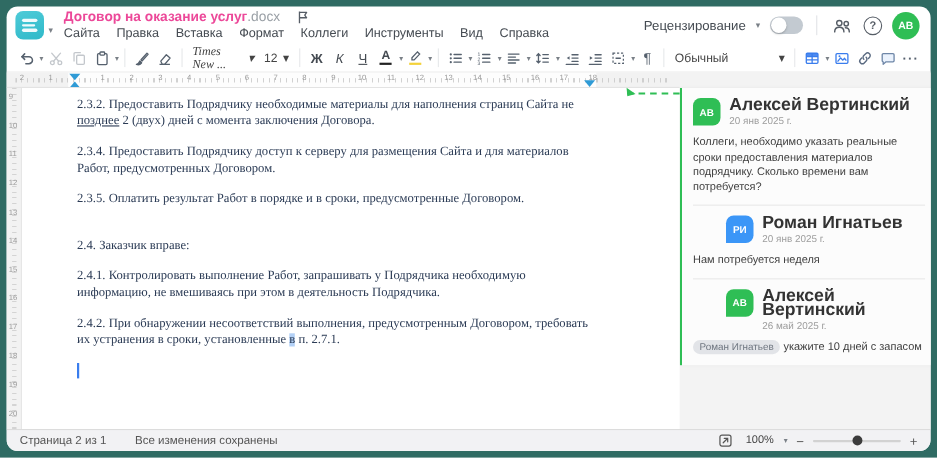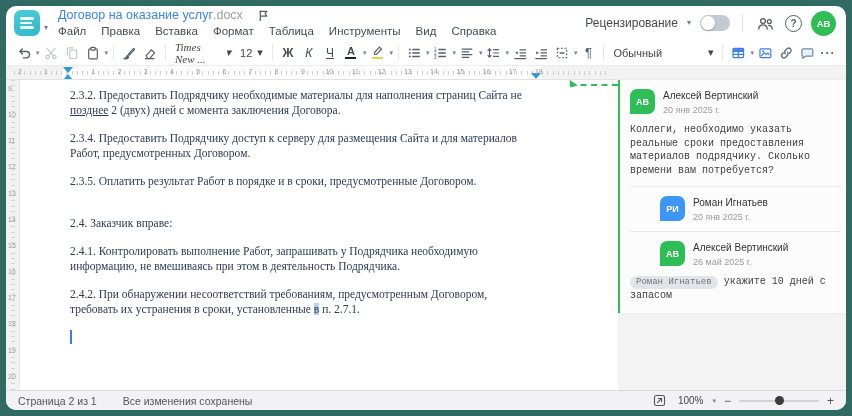--- a/index.html
+++ b/index.html
@@ -18,21 +18,21 @@
   .header { height:34px; display:flex; align-items:center; padding:0 10px 0 8px; flex:none; }
   .logo { width:26px; height:26px; border-radius:7px;
     background:linear-gradient(160deg,#4ecbd8,#2fb9c9);
     display:flex; flex-direction:column; justify-content:center; align-items:center; gap:2px; flex:none;}
   .logo i { display:block; width:14px; height:2.5px; border-radius:2px; background:rgba(255,255,255,.92); }
   .logo i:nth-child(2){ width:12px; transform:translateX(-1px);}
   .caret { font-size:8px; color:#7a8087; line-height:1; }
   .logo-caret { margin:10px 0 0 4px; }
   .titleblock { margin-left:10px; display:flex; flex-direction:column; justify-content:center; }
   .title-row { display:flex; align-items:center; height:16px; }
-  .doc-title { font-size:12.5px; font-weight:normal; color:#3b82f6; }
+  .doc-title { font-size:12.5px; font-weight:bold; color:#ec4899; }
   .doc-ext { font-size:12.5px; color:#9aa0a6; }
   .flag-btn { margin-left:14px; display:flex; align-items:center; }
   .menus { display:flex; gap:15px; height:16px; align-items:center; }
   .menu-item { font-size:11.5px; color:#454b52; cursor:default; }
   .spacer { flex:1; }
   .hdr-right { display:flex; align-items:center; gap:9px; }
   .review-label { font-size:12px; color:#454b52; }
   .toggle { width:30px; height:16px; border-radius:8px; background:#c3cad1; position:relative; flex:none;}
   .toggle .knob { position:absolute; left:1px; top:1px; width:14px; height:14px; border-radius:50%;
     background:#fff; box-shadow:0 1px 2px rgba(0,0,0,.25); }
@@ -96,23 +96,23 @@
     border-top:6px solid var(--green,#2fbe55); transform:rotate(35deg); }
   
   .comments { width:245px; flex:none; background:#f3f3f3; position:relative; overflow:hidden; }
   .thread { margin:14px 12px 0 0; background:#fcfcfc; border-left:2px solid var(--green,#2fbe55);
     padding:9px 10px 10px 10px; box-shadow:0 0 3px rgba(0,0,0,.06);}
   .c-head { display:flex; gap:8px; align-items:flex-start; }
   .c-avatar { width:25px; height:25px; border-radius:7px 7px 7px 0; color:#fff; font-size:9px; font-weight:bold;
     display:flex; align-items:center; justify-content:center; flex:none; }
   .c-avatar.green { background:var(--green,#2fbe55); }
   .c-avatar.blue { background:var(--blue-av,#3b96f7); }
-  .c-name { font-size:10px; font-weight:normal; color:#333; line-height:12px; margin-top:1px;}
+  .c-name { font-size:16px; font-weight:bold; color:#333; line-height:12px; margin-top:1px;}
   .c-date { font-size:9px; color:#9c9c9c; margin-top:3px; }
-  .c-body { margin-top:8px; font-size:10px; line-height:13.5px; color:#3e3e3e;font-family:Liberation Mono, monospace; }
+  .c-body { margin-top:8px; font-size:10px; line-height:13.5px; color:#3e3e3e; }
   .c-item.reply .c-head { margin-left:30px; }
   .c-sep { border-top:1px solid #e9e9e9; margin:9px 0; }
   .mention { display:inline-block; background:#e2e4e8; color:#6f7680; border-radius:8px;
     padding:0 6px; line-height:13px; font-size:9px; }
   .cscroll { position:absolute; right:0; top:0; bottom:0; width:10px; background:#ececec; }
   .cthumb { position:absolute; left:2px; width:6px; border-radius:3px; background:#c0c0c0; top:152px; height:48px; }
   
   .sidebar { width:34px; flex:none; background:#fff; border-left:1px solid #e7e7e7;
     display:flex; flex-direction:column; align-items:center; padding-top:13px; gap:16px; }
   .sbtn { width:20px; height:18px; display:flex; align-items:center; justify-content:center; color:#6b7178;}
@@ -143,25 +143,25 @@
       <div class="title-row">
         <span class="doc-title">Договор на оказание услуг</span>
         <span class="doc-ext">.docx</span>
         <span class="flag-btn">
           <svg width="13" height="13" viewBox="0 0 14 14" fill="none" stroke="#565d66" stroke-width="1.3" stroke-linejoin="round">
               <path d="M3.5 1.5 v11.5 M3.5 2.5 h7 l-1.8 2.6 1.8 2.6 h-7"></path>
             </svg>
         </span>
       </div>
       <div class="menus">
-        <span class="menu-item">Файл</span>
+        <span class="menu-item">Сайта</span>
         <span class="menu-item">Правка</span>
         <span class="menu-item">Вставка</span>
         <span class="menu-item">Формат</span>
-        <span class="menu-item">Таблица</span>
+        <span class="menu-item">Коллеги</span>
         <span class="menu-item">Инструменты</span>
         <span class="menu-item">Вид</span>
         <span class="menu-item">Справка</span>
       </div>
     </div>
     <div class="spacer"></div>
     <div class="hdr-right">
       <span class="review-label">Рецензирование</span>
       <span class="caret">▾</span>
       <div class="toggle">
@@ -382,21 +382,21 @@
             <span class="vnum" style="left: 2px; top: 240.35px;">18</span>
             <span class="vnum" style="left: 2px; top: 266.5px;">19</span>
             <span class="vnum" style="left: 2px; top: 292.65px;">20</span>
           </div>
         <div class="page">
           <p><span>2.3.2. Предоставить Подрядчику необходимые материалы для наполнения страниц Сайта не </span><span class="seg-u">позднее</span><span> 2 (двух) дней с момента заключения Договора.</span></p>
           <p><span>2.3.4. Предоставить Подрядчику доступ к серверу для размещения Сайта и для материалов Работ, предусмотренных Договором.</span></p>
           <p><span>2.3.5. Оплатить результат Работ в порядке и в сроки, предусмотренные Договором.</span></p>
           <p class="gap"><span>2.4. Заказчик вправе:</span></p>
           <p><span>2.4.1. Контролировать выполнение Работ, запрашивать у Подрядчика необходимую информацию, не вмешиваясь при этом в деятельность Подрядчика.</span></p>
-          <p><span>2.4.2. При обнаружении несоответствий требованиям, предусмотренным Договором, требовать их устранения в сроки, установленные </span><span class="seg-hl">в</span><span> п. 2.7.1.</span></p>
+          <p><span>2.4.2. При обнаружении несоответствий выполнения, предусмотренным Договором, требовать их устранения в сроки, установленные </span><span class="seg-hl">в</span><span> п. 2.7.1.</span></p>
           <div class="cursor"></div>
         </div>
         <div class="connector">
             <span class="head"></span>
           </div>
       </div>
     </div>
 
     <div class="comments">
       <div class="thread">
@@ -412,20 +412,21 @@
         </div>
         <div class="c-sep"></div>
         <div class="c-item reply">
           <div class="c-head">
             <div class="c-avatar blue">РИ</div>
             <div>
               <div class="c-name">Роман Игнатьев</div>
               <div class="c-date">20 янв 2025 г.</div>
             </div>
           </div>
+          <div class="c-body">Нам потребуется неделя</div>
         </div>
         <div class="c-sep"></div>
         <div class="c-item reply">
           <div class="c-head">
             <div class="c-avatar green">АВ</div>
             <div>
               <div class="c-name">Алексей Вертинский</div>
               <div class="c-date">26 май 2025 г.</div>
             </div>
           </div>

